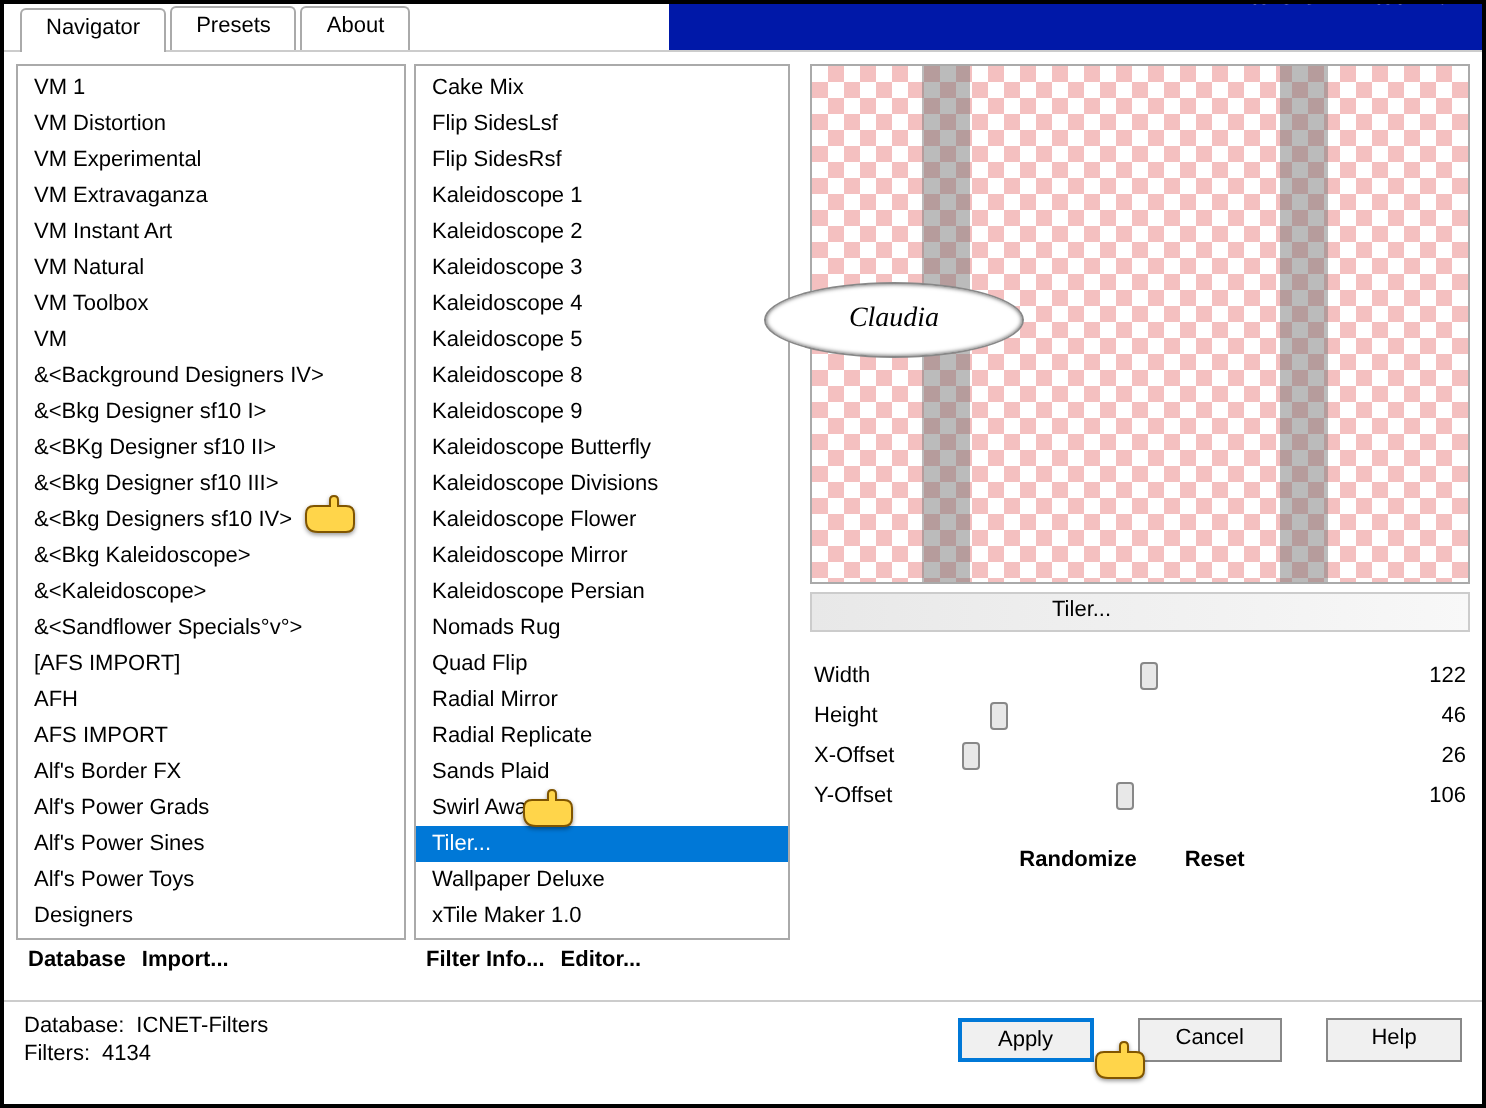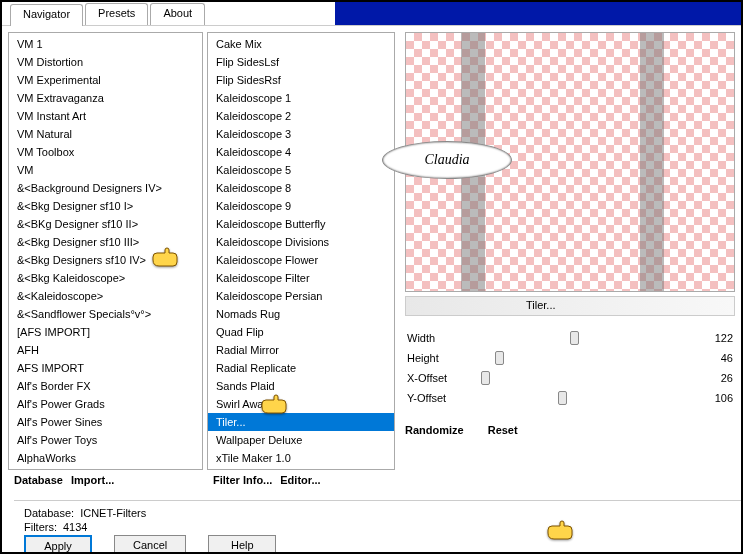--- a/index.html
+++ b/index.html
@@ -33,22 +33,22 @@
 .preview .stripe2 { right: 70px; }
 .claudia { position: absolute; top: 108px; left: -24px; width: 130px; height: 38px; background: #fff; border: 1px solid #888; border-radius: 50%; display: flex; align-items: center; justify-content: center; font-family: cursive; font-style: italic; font-size: 14px; box-shadow: 0 0 2px #555 inset; z-index: 10; }
 .filter-name-bar { margin-top: 4px; height: 20px; background: linear-gradient(to right, #e8e8e8, #f8f8f8); border: 1px solid #ccc; padding: 2px 6px; position: relative; }
 .filter-name-bar .lbl { position: absolute; left: 120px; top: 2px; }
 .params { margin-top: 12px; }
 .param-row { display: flex; justify-content: space-between; align-items: center; height: 20px; padding: 0 2px; }
 .param-row .fill { flex: 1; border-bottom: 1px dotted transparent; margin: 0 8px; position: relative; }
 .param-row .thumb { position: absolute; width: 9px; height: 14px; background: #e8e8e8; border: 1px solid #888; border-radius: 2px; top: -7px; }
 .bottom-buttons { display: flex; gap: 8px; padding: 4px 6px 0 6px; }
 .link-btn { font-weight: bold; cursor: pointer; }
-.bottom-right-btns { display: flex; justify-content: flex-start; gap: 24px; padding: 16px 8px 0 0; font-weight: bold; }
-.footer { position: absolute; bottom: 4px; left: 12px; right: 0; border-top: 1px solid #ccc; padding: 6px 10px 0 10px; display: flex; justify-content: space-between; align-items: flex-start; height: 48px; flex-direction: column; }
+.bottom-right-btns { display: flex; justify-content: center; gap: 24px; padding: 16px 8px 0 0; font-weight: bold; }
+.footer { position: absolute; bottom: 4px; left: 0; right: 0; border-top: 1px solid #ccc; padding: 6px 10px 0 10px; display: flex; justify-content: space-between; align-items: flex-start; height: 48px; }
 .footer-left { display: flex; flex-direction: column; gap: 2px; }
 .footer-left .row { display: flex; gap: 6px; }
 .footer-buttons { display: flex; gap: 22px; margin-top: 2px; }
 .btn { padding: 3px 18px; border: 1px solid #888; background: #f0f0f0; cursor: pointer; min-width: 68px; text-align: center; }
 .btn.primary { border: 2px solid #0078d7; }
 .hand { position: absolute; width: 28px; height: 20px; z-index: 20; pointer-events: none; }
 .hand svg { filter: drop-shadow(0 1px 1px rgba(0,0,0,0.4)); }
 #hand1 { top: 245px; left: 149px; }
 #hand2 { top: 392px; left: 258px; }
 #hand3 { bottom: 12px; left: 544px; }
@@ -84,21 +84,21 @@
         <div class="listbox-item">&amp;&lt;Bkg Kaleidoscope&gt;</div>
         <div class="listbox-item">&amp;&lt;Kaleidoscope&gt;</div>
         <div class="listbox-item">&amp;&lt;Sandflower Specials°v°&gt;</div>
         <div class="listbox-item">[AFS IMPORT]</div>
         <div class="listbox-item">AFH</div>
         <div class="listbox-item">AFS IMPORT</div>
         <div class="listbox-item">Alf's Border FX</div>
         <div class="listbox-item">Alf's Power Grads</div>
         <div class="listbox-item">Alf's Power Sines</div>
         <div class="listbox-item">Alf's Power Toys</div>
-        <div class="listbox-item">AlphaWorks</div>
+        <div class="listbox-item">Designers</div>
       </div>
     <div class="bottom-buttons">
       <span class="link-btn">Database</span>
       <span class="link-btn">Import...</span>
     </div>
   </div>
 
   <div class="col2">
     <div class="listbox" id="filters">
         <div class="listbox-item">Cake Mix</div>
@@ -107,21 +107,21 @@
         <div class="listbox-item">Kaleidoscope 1</div>
         <div class="listbox-item">Kaleidoscope 2</div>
         <div class="listbox-item">Kaleidoscope 3</div>
         <div class="listbox-item">Kaleidoscope 4</div>
         <div class="listbox-item">Kaleidoscope 5</div>
         <div class="listbox-item">Kaleidoscope 8</div>
         <div class="listbox-item">Kaleidoscope 9</div>
         <div class="listbox-item">Kaleidoscope Butterfly</div>
         <div class="listbox-item">Kaleidoscope Divisions</div>
         <div class="listbox-item">Kaleidoscope Flower</div>
-        <div class="listbox-item">Kaleidoscope Filter</div>
+        <div class="listbox-item">Kaleidoscope Mirror</div>
         <div class="listbox-item">Kaleidoscope Persian</div>
         <div class="listbox-item">Nomads Rug</div>
         <div class="listbox-item">Quad Flip</div>
         <div class="listbox-item">Radial Mirror</div>
         <div class="listbox-item">Radial Replicate</div>
         <div class="listbox-item">Sands Plaid</div>
         <div class="listbox-item">Swirl Away</div>
         <div class="listbox-item selected">Tiler...</div>
         <div class="listbox-item">Wallpaper Deluxe</div>
         <div class="listbox-item">xTile Maker 1.0</div>

